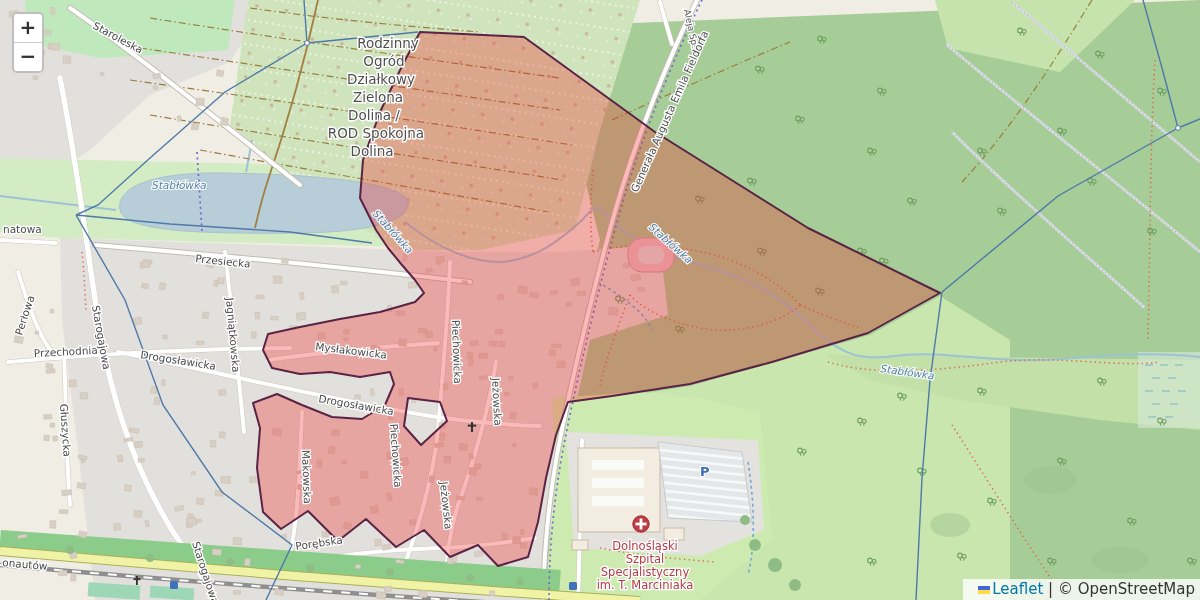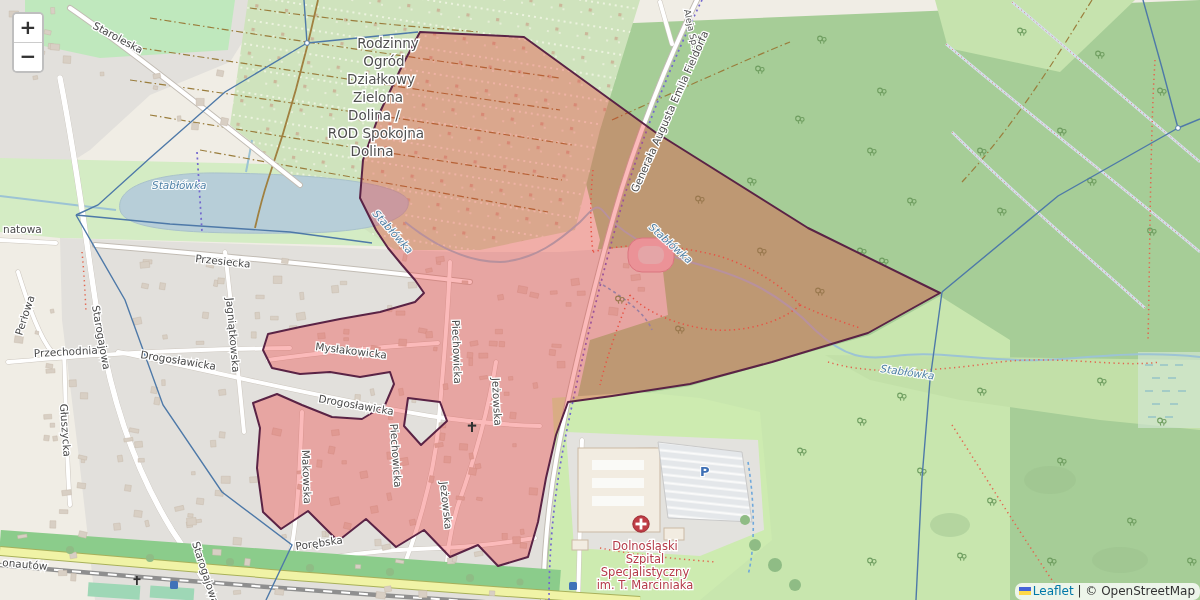--- a/index.html
+++ b/index.html
@@ -7,21 +7,21 @@
        font-family:"DejaVu Sans","Liberation Sans",sans-serif;background:#f2efe9;}
   .map svg{position:absolute;left:0;top:0;}
   
   .zoomctl{position:absolute;left:12px;top:12px;z-index:40;border:2px solid rgba(0,0,0,.25);
            border-radius:5px;background:#fff;width:28px;overflow:hidden;}
   .zoomctl .btn{width:28px;height:28px;line-height:26px;text-align:center;font-size:20px;
                 font-weight:bold;color:#333;cursor:pointer;user-select:none;background:#fff;}
   .zoomctl .btn+.btn{border-top:1px solid #ccc;}
   
   .attrib{position:absolute;right:0;bottom:0;z-index:40;background:rgba(255,255,255,.8);
-          padding:1px 5px 2px 4px;font-size:12px;color:#333;white-space:nowrap;border-radius:7px;}
+          padding:1px 5px 2px 15px;font-size:15px;color:#333;white-space:nowrap;}
   .attrib a{text-decoration:none;color:#0078a8;}
   .attrib .flag{display:inline-block;width:12px;height:8px;margin-right:2px;position:relative;top:0px;}
   .attrib .flag .b{display:block;width:12px;height:4px;background:#4564d8;}
   .attrib .flag .y{display:block;width:12px;height:4px;background:#ffd948;}
   
   text{font-family:"DejaVu Sans","Liberation Sans",sans-serif;}
   .rl{font-size:10.5px;fill:#4a4a4a;stroke:#ffffff;stroke-width:2.6px;paint-order:stroke;}
   .rs{font-size:9px;fill:#555;stroke:#fff;stroke-width:2.4px;paint-order:stroke;}
   .wl{font-size:10.5px;font-style:italic;fill:#4b7fa6;stroke:#fff;stroke-width:2.2px;paint-order:stroke;opacity:.95}
   .al{font-size:13.5px;fill:#4f4f4f;stroke:#ffffff;stroke-width:2.8px;paint-order:stroke;}

